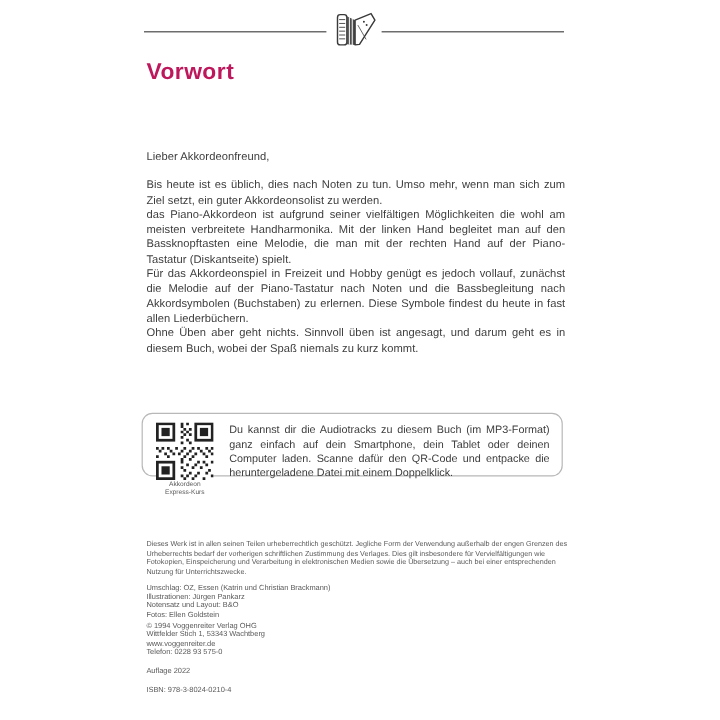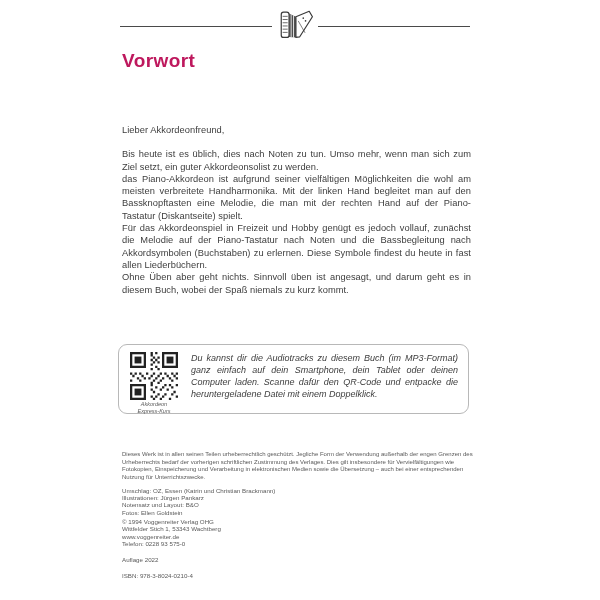--- a/index.html
+++ b/index.html
@@ -25,25 +25,24 @@
     font-size:9.3px; line-height:12.3px; text-align:justify;
     letter-spacing:0.05px;
     margin-top:40px;
   }
   .body-text p { margin:0; }
   .body-text p.gap { margin-top:12px; }
   .salutation { margin-bottom:12px !important; text-align:left; }
   .closing-line { margin-top:8px !important; text-align:left; }
   .signature-line { margin-top:12px !important; text-align:left; }
   .audio-box {
-    position:absolute; left:118px; top:344px; width:351px; height:70px;
+    position:absolute; left:118px; top:344px; width:351px; height:53px;
     border:1.2px solid #b8b8b8; border-radius:9px; box-sizing:border-box;
     display:flex; align-items:flex-start; padding:7px 10px 6px 9px; gap:11px;
     background:#ffffff;
-    font-style:italic;
   }
   .qr-col { width:52px; flex:0 0 auto; display:flex; flex-direction:column; align-items:center; }
   .qr-caption { font-size:5.5px; line-height:6.5px; color:#5a5a5a; text-align:center; margin-top:1px; }
   .audio-text {
     flex:1; font-size:9px; line-height:11.9px; text-align:justify; color:#3d3d3d;
     padding-top:1px;
   }
   .fine-print {
     position:absolute; left:122px; top:451px; width:352px;
     font-size:6px; line-height:7.6px; color:#5a5a5a; text-align:left;

